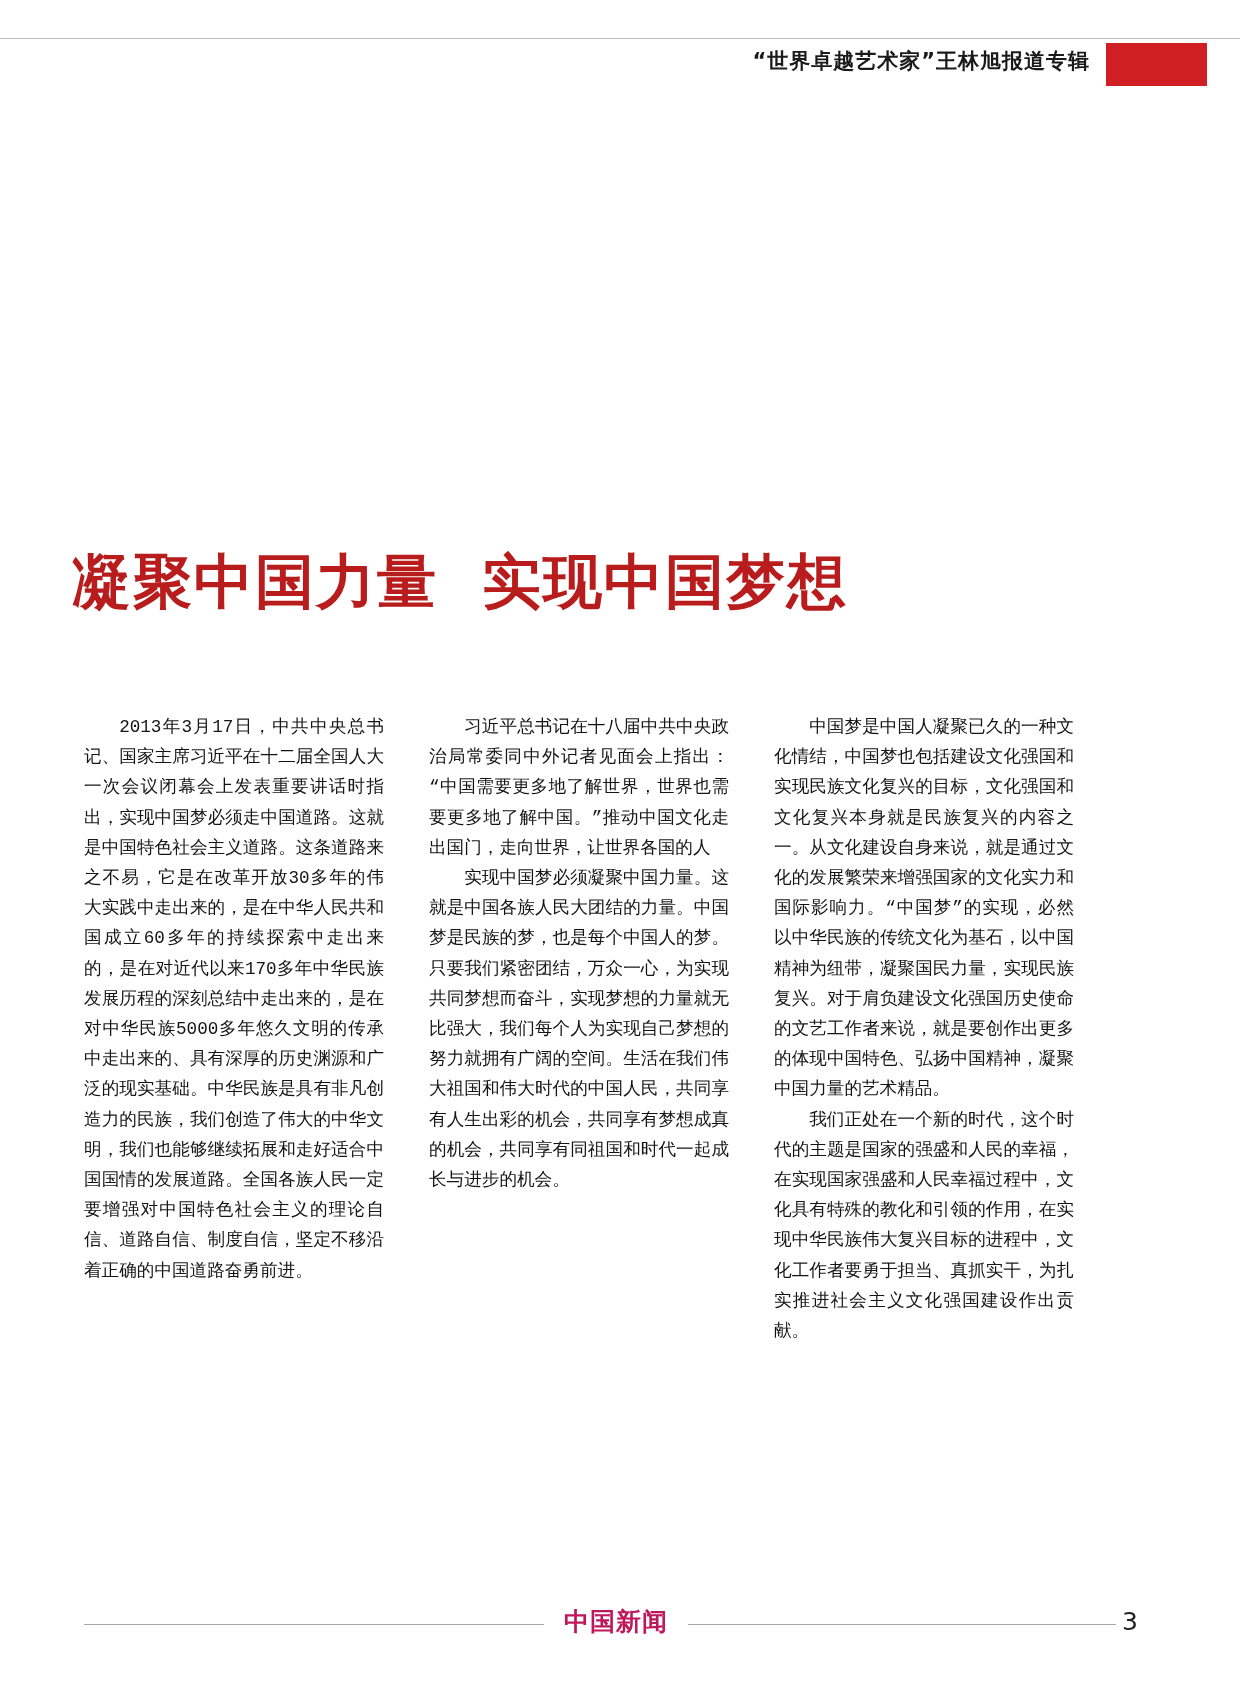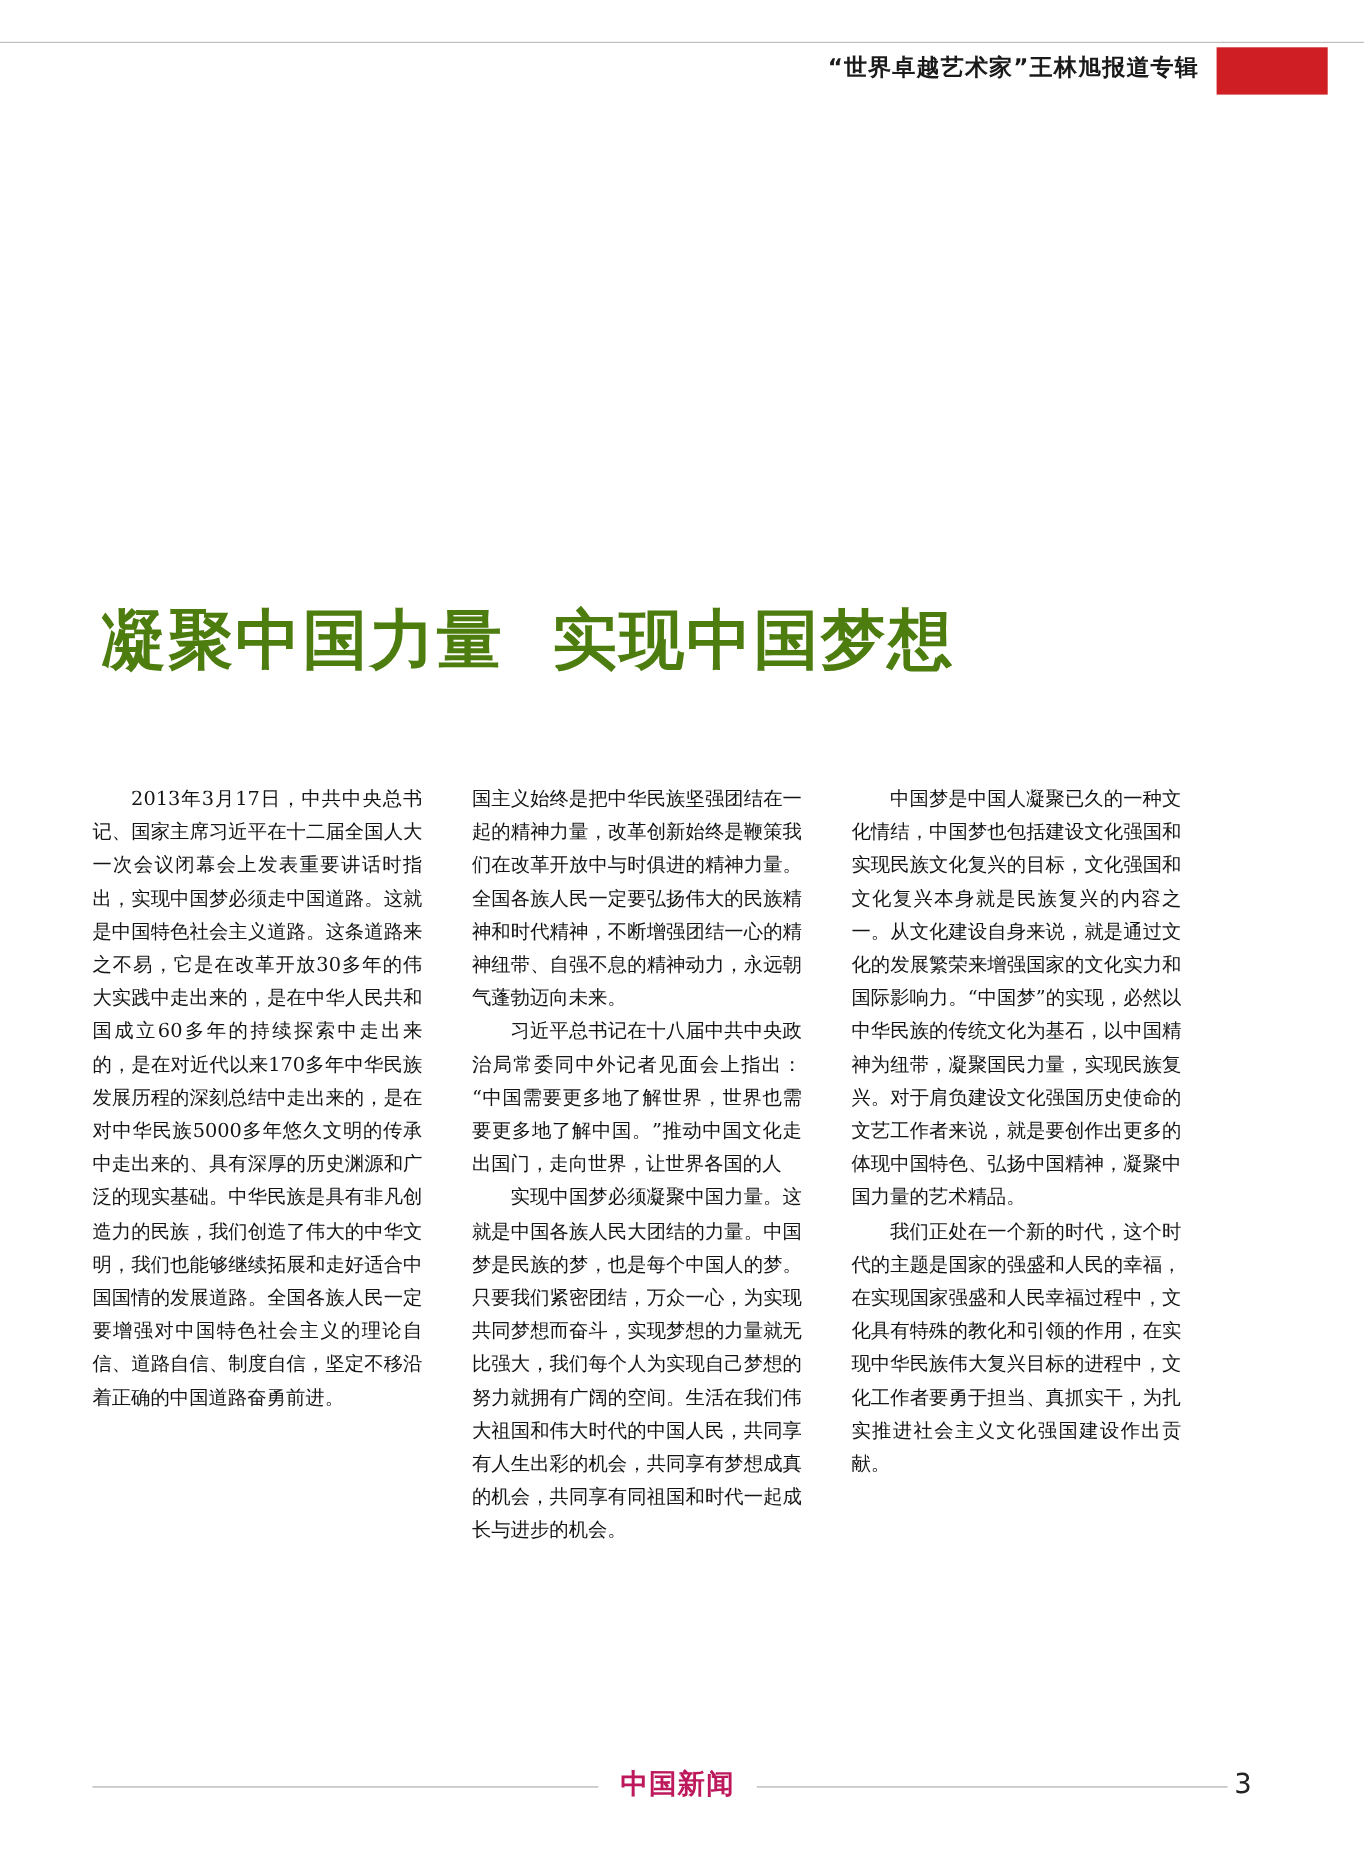--- a/index.html
+++ b/index.html
@@ -49,28 +49,28 @@
     right: 33px;
     top: 43px;
     width: 101px;
     height: 43px;
     background: #cf1f24;
   }
 
   
   .main-title {
     position: absolute;
-    left: 92px;
+    left: 72px;
     top: 508px;
     font-family: "DejaVu Sans", "Liberation Sans", sans-serif;
     font-weight: bold;
     font-size: 59px;
     line-height: 1.15;
     letter-spacing: 2px;
-    color: #4d7c0f;
+    color: #b91c1c;
     white-space: nowrap;
   }
   .main-title .gap {
     display: inline-block;
     width: 44px;
   }
 
   
   .columns {
     position: absolute;
@@ -84,20 +84,21 @@
     width: 300px;
     font-size: 17.6px;
     line-height: 30.2px;
     color: #141414;
     text-align: justify;
     text-justify: inter-ideograph;
   }
   .column p {
     margin: 0;
     text-indent: 2em;
+    font-family: Liberation Mono, monospace;
   }
   .column p.cont {
     text-indent: 0;
   }
 
   
   .footer {
     position: absolute;
     left: 0;
     bottom: 0;
@@ -157,21 +158,20 @@
     <span>凝聚中国力量</span><span class="gap"></span><span>实现中国梦想</span>
   </h1>
 
   <div class="columns">
 
     <div class="column">
       <p>2013年3月17日，中共中央总书记、国家主席习近平在十二届全国人大一次会议闭幕会上发表重要讲话时指出，实现中国梦必须走中国道路。这就是中国特色社会主义道路。这条道路来之不易，它是在改革开放30多年的伟大实践中走出来的，是在中华人民共和国成立60多年的持续探索中走出来的，是在对近代以来170多年中华民族发展历程的深刻总结中走出来的，是在对中华民族5000多年悠久文明的传承中走出来的、具有深厚的历史渊源和广泛的现实基础。中华民族是具有非凡创造力的民族，我们创造了伟大的中华文明，我们也能够继续拓展和走好适合中国国情的发展道路。全国各族人民一定要增强对中国特色社会主义的理论自信、道路自信、制度自信，坚定不移沿着正确的中国道路奋勇前进。</p>
     </div>
 
     <div class="column">
-      <p class="cont">国主义始终是把中华民族坚强团结在一起的精神力量，改革创新始终是鞭策我们在改革开放中与时俱进的精神力量。全国各族人民一定要弘扬伟大的民族精神和时代精神，不断增强团结一心的精神纽带、自强不息的精神动力，永远朝气蓬勃迈向未来。</p>
       <p>习近平总书记在十八届中共中央政治局常委同中外记者见面会上指出：“中国需要更多地了解世界，世界也需要更多地了解中国。”推动中国文化走出国门，走向世界，让世界各国的人</p>
       <p>实现中国梦必须凝聚中国力量。这就是中国各族人民大团结的力量。中国梦是民族的梦，也是每个中国人的梦。只要我们紧密团结，万众一心，为实现共同梦想而奋斗，实现梦想的力量就无比强大，我们每个人为实现自己梦想的努力就拥有广阔的空间。生活在我们伟大祖国和伟大时代的中国人民，共同享有人生出彩的机会，共同享有梦想成真的机会，共同享有同祖国和时代一起成长与进步的机会。</p>
     </div>
 
     <div class="column">
       <p>中国梦是中国人凝聚已久的一种文化情结，中国梦也包括建设文化强国和实现民族文化复兴的目标，文化强国和文化复兴本身就是民族复兴的内容之一。从文化建设自身来说，就是通过文化的发展繁荣来增强国家的文化实力和国际影响力。“中国梦”的实现，必然以中华民族的传统文化为基石，以中国精神为纽带，凝聚国民力量，实现民族复兴。对于肩负建设文化强国历史使命的文艺工作者来说，就是要创作出更多的体现中国特色、弘扬中国精神，凝聚中国力量的艺术精品。</p>
       <p>我们正处在一个新的时代，这个时代的主题是国家的强盛和人民的幸福，在实现国家强盛和人民幸福过程中，文化具有特殊的教化和引领的作用，在实现中华民族伟大复兴目标的进程中，文化工作者要勇于担当、真抓实干，为扎实推进社会主义文化强国建设作出贡献。</p>
     </div>
 
   </div>

